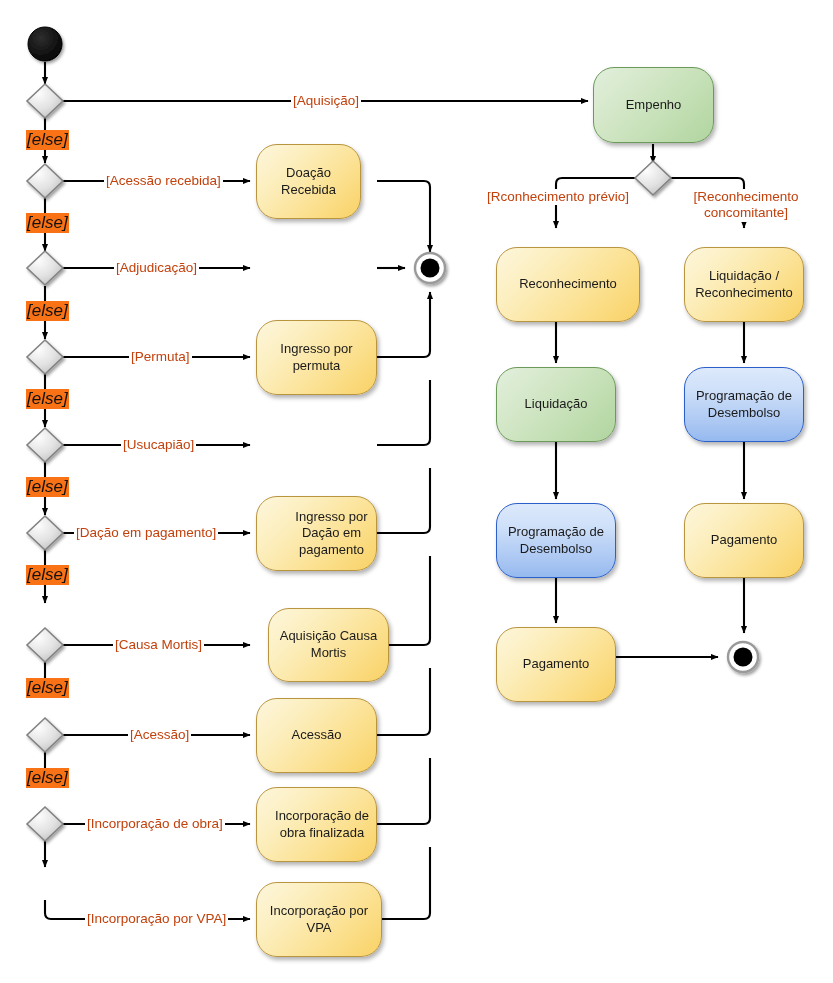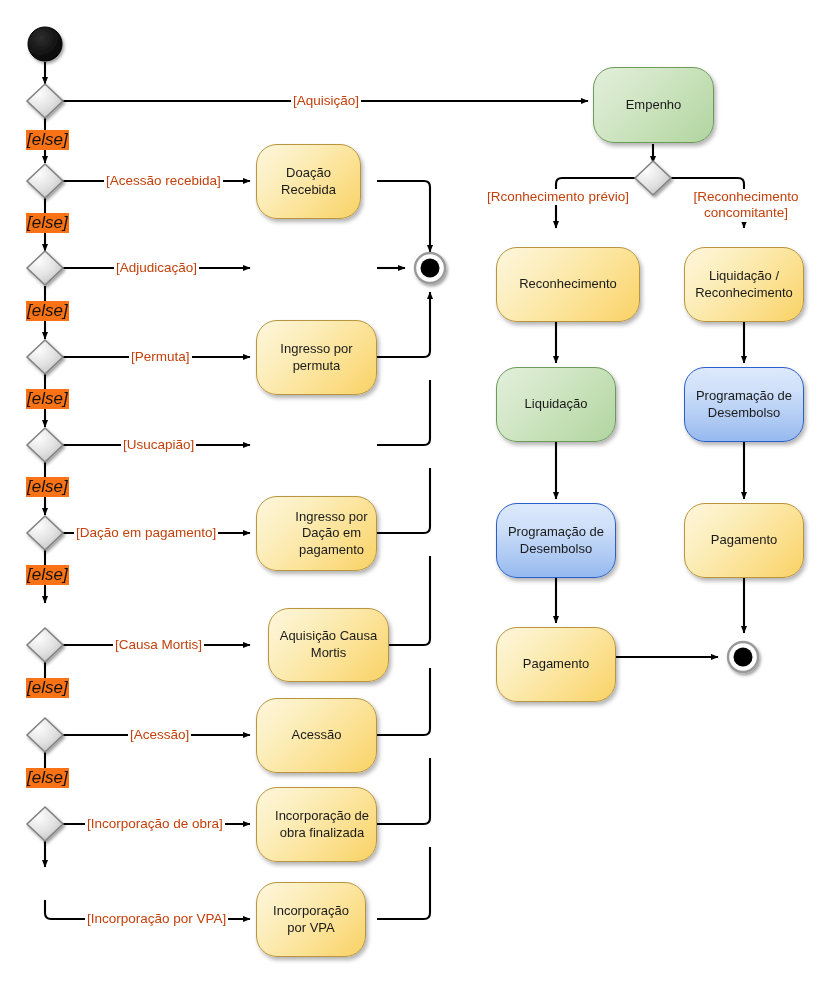--- a/index.html
+++ b/index.html
@@ -213,21 +213,21 @@
   </div>
   <div class="node yellow" style="left:256px; top:608px; width:121px; height:74px;margin-left:12px;">
     <span>Aquisição Causa Mortis</span>
   </div>
   <div class="node yellow" style="left:256px; top:698px; width:121px; height:75px;">
     <span>Acessão</span>
   </div>
   <div class="node yellow" style="left:256px; top:787px; width:121px; height:75px;padding-left:17px;">
     <span>Incorporação de obra finalizada</span>
   </div>
-  <div class="node yellow" style="left:256px; top:882px; width:110px; height:75px;">
+  <div class="node yellow" style="left:256px; top:882px; width:126px; height:75px;">
     <span>Incorporação por VPA</span>
   </div>
 
   <div class="node green" style="left:593px; top:67px; width:121px; height:76px;">
     <span>Empenho</span>
   </div>
 
   <div class="edge-label two-line" style="left:481px; top:189px; width:150px;">[Rconhecimento prévio]</div>
   <div class="edge-label two-line" style="left:669px; top:189px; width:150px;">[Reconhecimento concomitante]</div>
 

